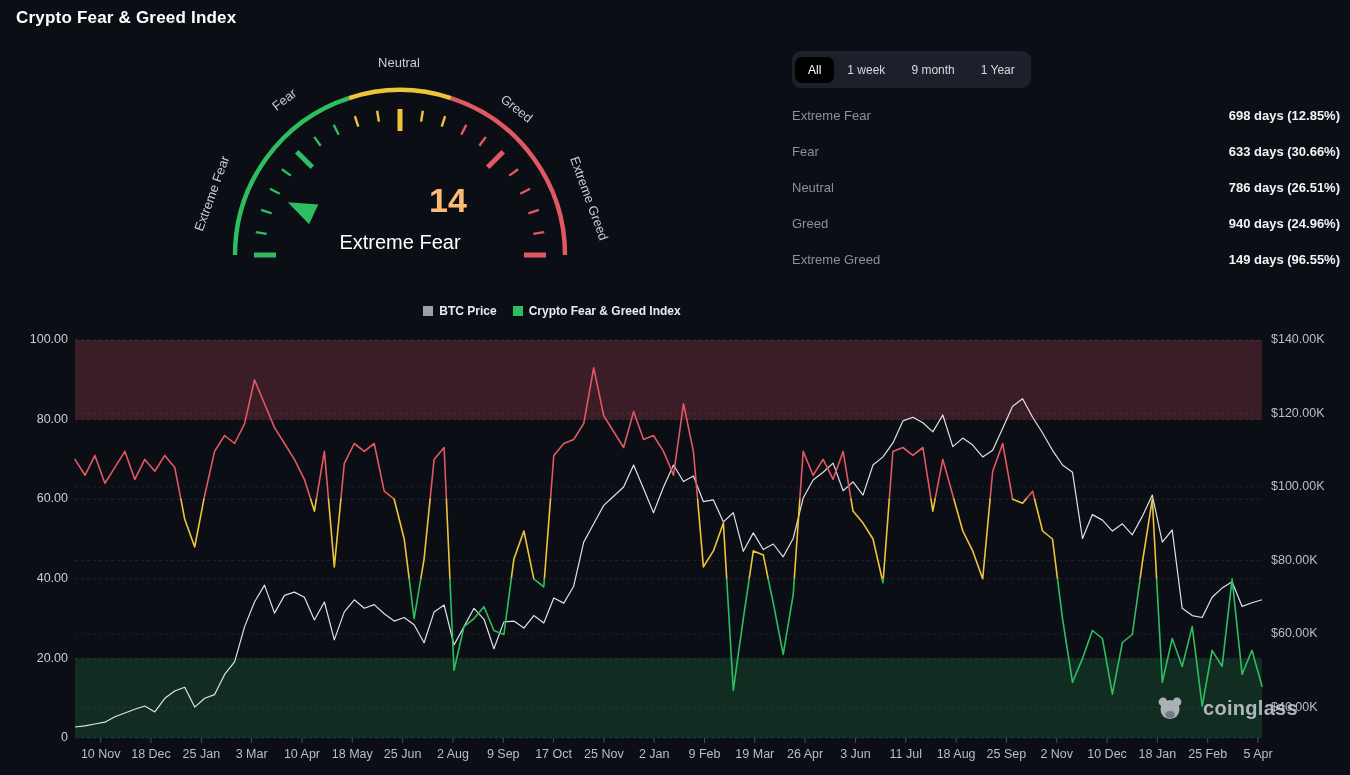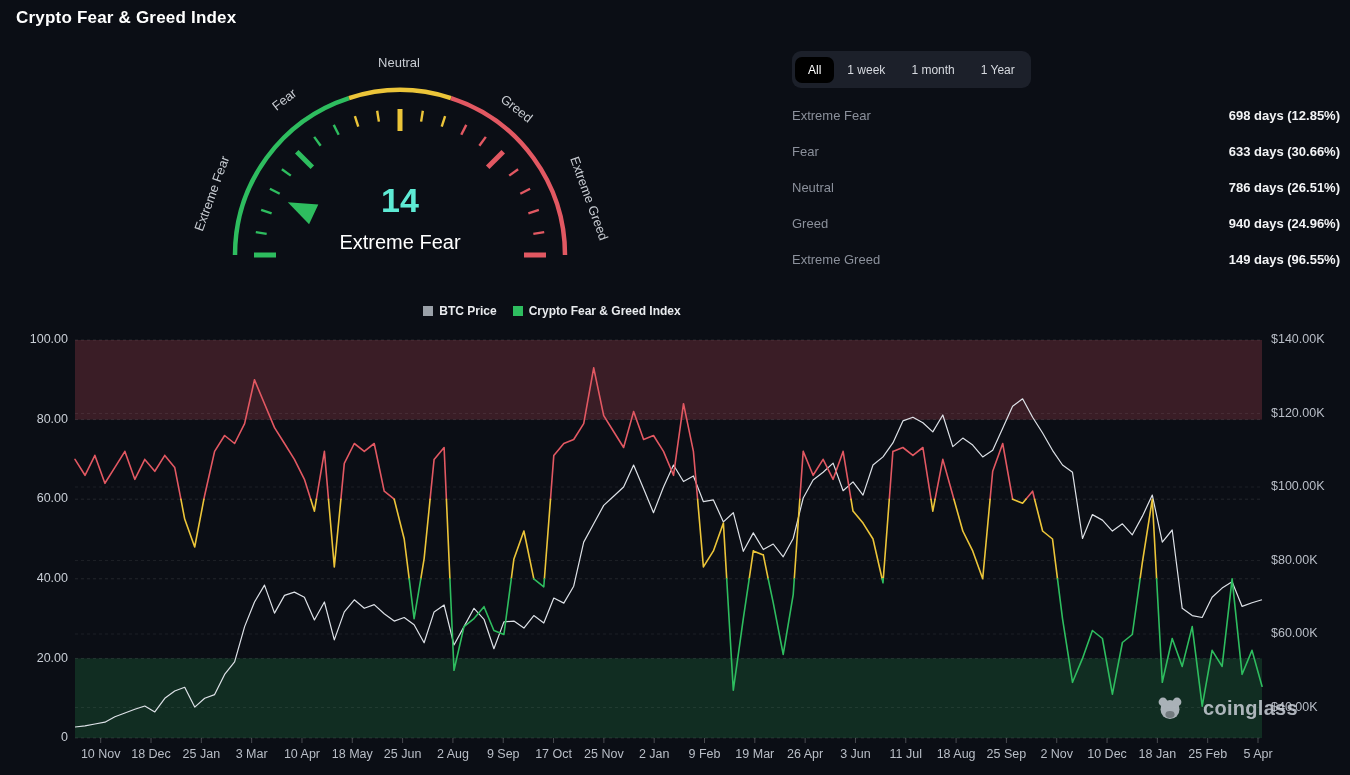--- a/index.html
+++ b/index.html
@@ -59,27 +59,27 @@
       <line x1="364.2024977268901" y1="190.1605681041263" x2="353.3379259803436" y2="191.88134721956882" stroke="#e25862" stroke-width="2.4"></line>
       <line x1="366" y1="213" x2="344" y2="213" stroke="#e25862" stroke-width="5"></line>
       <path d="M107.80144549421357,160.203367845931 L129.06781333638125,182.22115290377505 L138.3221334952911,162.5547214970623 Z" fill="#2ebd5f"></path>
       <text transform="translate(36,153) rotate(-70)" text-anchor="middle" fill="#c8ccd2" font-size="13">Extreme Fear</text>
       <text transform="translate(107,61) rotate(-38)" text-anchor="middle" fill="#c8ccd2" font-size="13">Fear</text>
       <text transform="translate(219,25) rotate(0)" text-anchor="middle" fill="#c8ccd2" font-size="13">Neutral</text>
       <text transform="translate(334,70) rotate(38)" text-anchor="middle" fill="#c8ccd2" font-size="13">Greed</text>
       <text transform="translate(405,158) rotate(70)" text-anchor="middle" fill="#c8ccd2" font-size="13">Extreme Greed</text>
     </svg>
 </div>
-<div id="gauge-value" style="color: #5eead4;">14</div>
+<div id="gauge-value" style="color: #fdba74; margin-left: 48px;">14</div>
 <div id="gauge-status">Extreme Fear</div>
 
 <div class="tabs" id="range-tabs">
     <div class="tab active">All</div>
     <div class="tab">1 week</div>
-    <div class="tab">1 month</div>
+    <div class="tab">9 month</div>
     <div class="tab">1 Year</div>
   </div>
 
 <div class="stats" id="stats">
     <div class="stat-row">
       <span class="stat-label">Extreme Fear</span>
       <span class="stat-value">698 days (12.85%)</span>
     </div>
     <div class="stat-row">
       <span class="stat-label">Fear</span>

